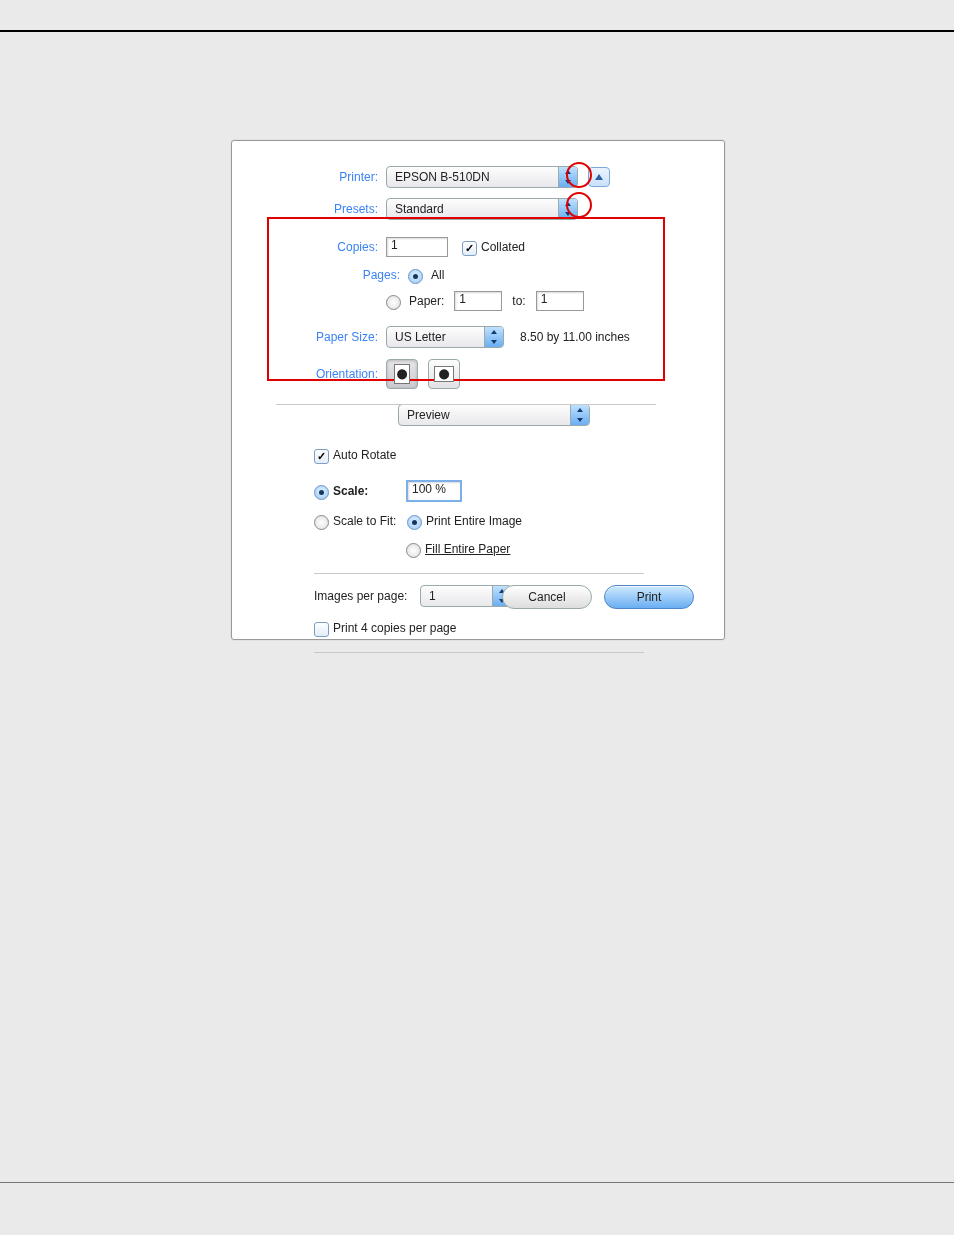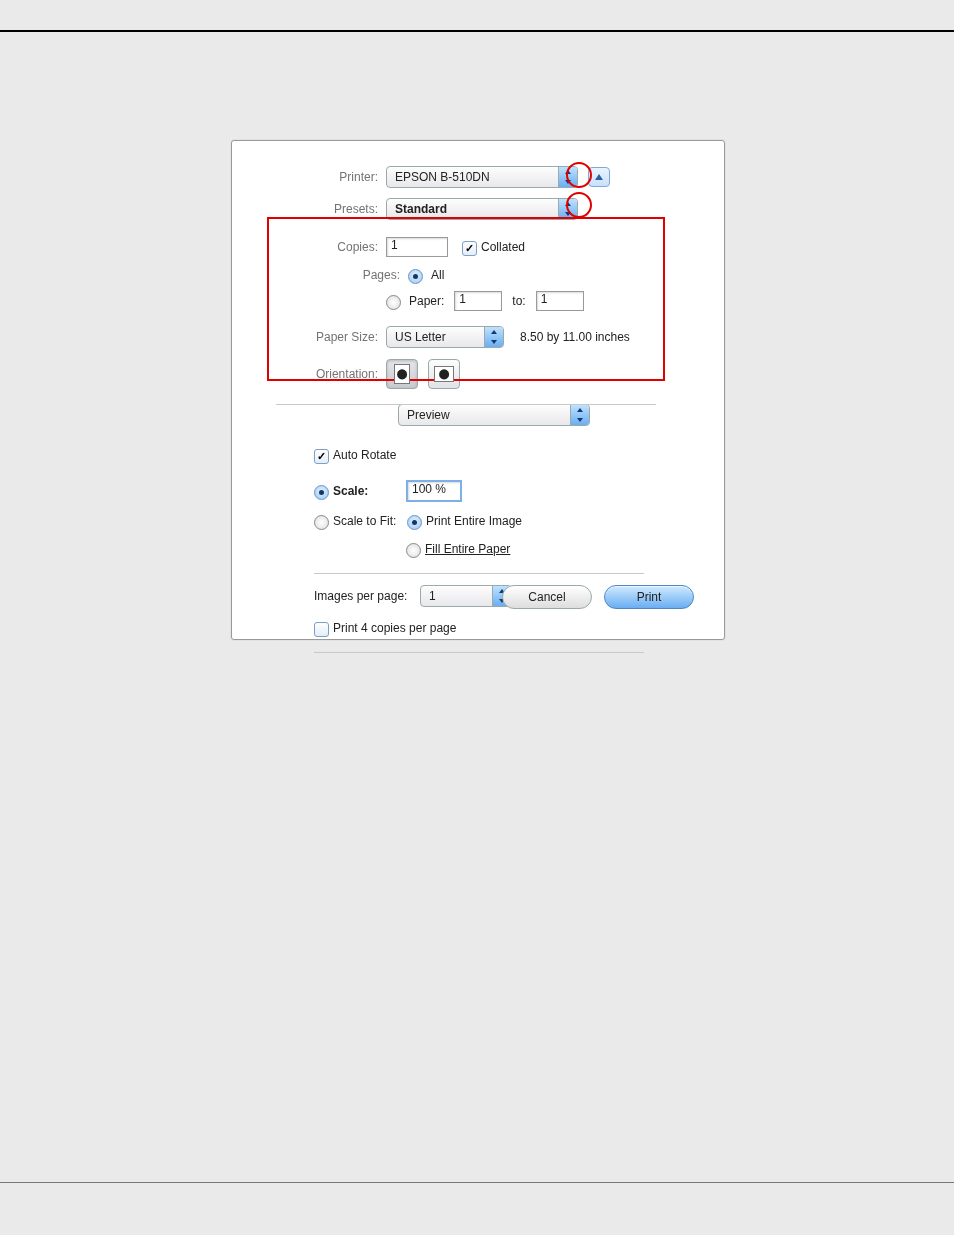--- a/index.html
+++ b/index.html
@@ -11,21 +11,21 @@
     position: absolute;
     left: 231px; top: 140px;
     width: 492px; height: 498px;
     background: #fff;
     border: 1px solid #999;
     box-shadow: 0 0 0 1px rgba(0,0,0,0.03);
     border-radius: 3px;
   }
 
   .row { display: flex; align-items: center; min-height: 24px; }
-  .lbl { width: 146px; text-align: right; padding-right: 8px; color: #737373; }
+  .lbl { width: 146px; text-align: right; padding-right: 8px; color: #3b82f6; }
   .ctrls { display: flex; align-items: center; flex-wrap: wrap; gap: 4px; }
 
   
   .popup {
     display: flex; align-items: center;
     height: 20px;
     border: 1px solid #9aa;
     border-radius: 4px;
     background: linear-gradient(#fdfdfd, #e8e8ec);
     box-shadow: inset 0 1px 0 #fff;
@@ -159,21 +159,21 @@
           <span class="popup-label">EPSON B-510DN</span>
           <span class="popup-arrows"></span>
         </div>
         <div class="collapse-btn" style="margin-left:6px;"></div>
       </div>
     </div>
 
     <div class="row" style="margin-top:8px;">
       <div class="lbl">Presets:</div>
       <div class="ctrls">
-        <div class="popup" style="width:190px;font-weight:bold;">
+        <div class="popup" style="width:190px;">
           <span class="popup-label">Standard</span>
           <span class="popup-arrows"></span>
         </div>
       </div>
     </div>
 
     <div class="circle-mark" style="left:334px; top:21px;"></div>
     <div class="circle-mark" style="left:334px; top:51px;"></div>
 
     <div class="red-highlight" style="left:35px; top:76px; width:394px; height:160px;"></div>

